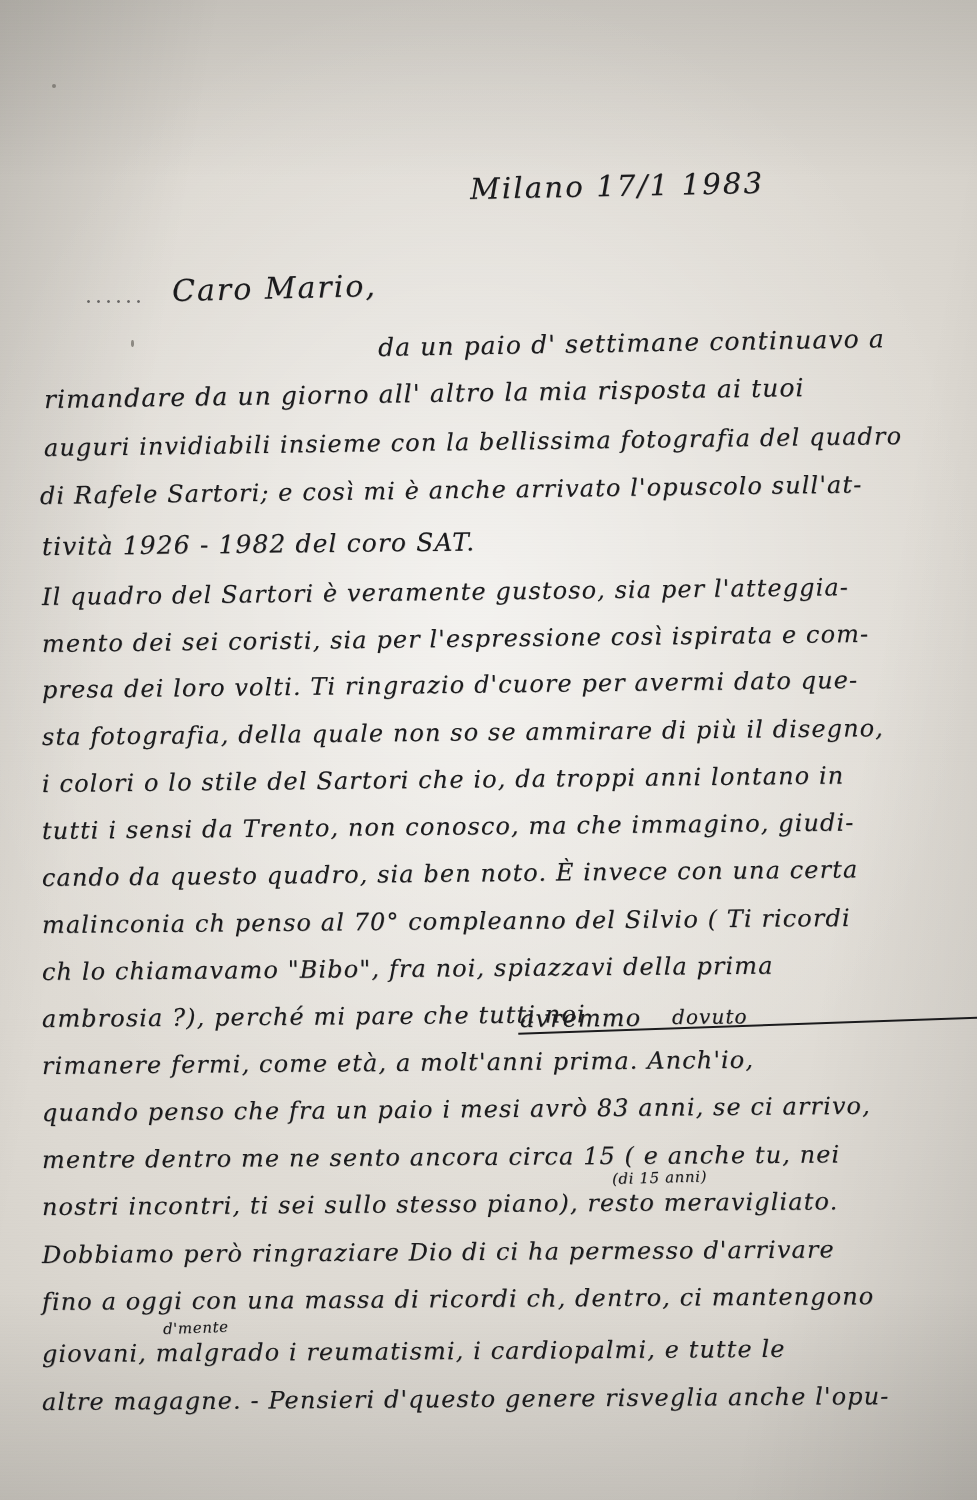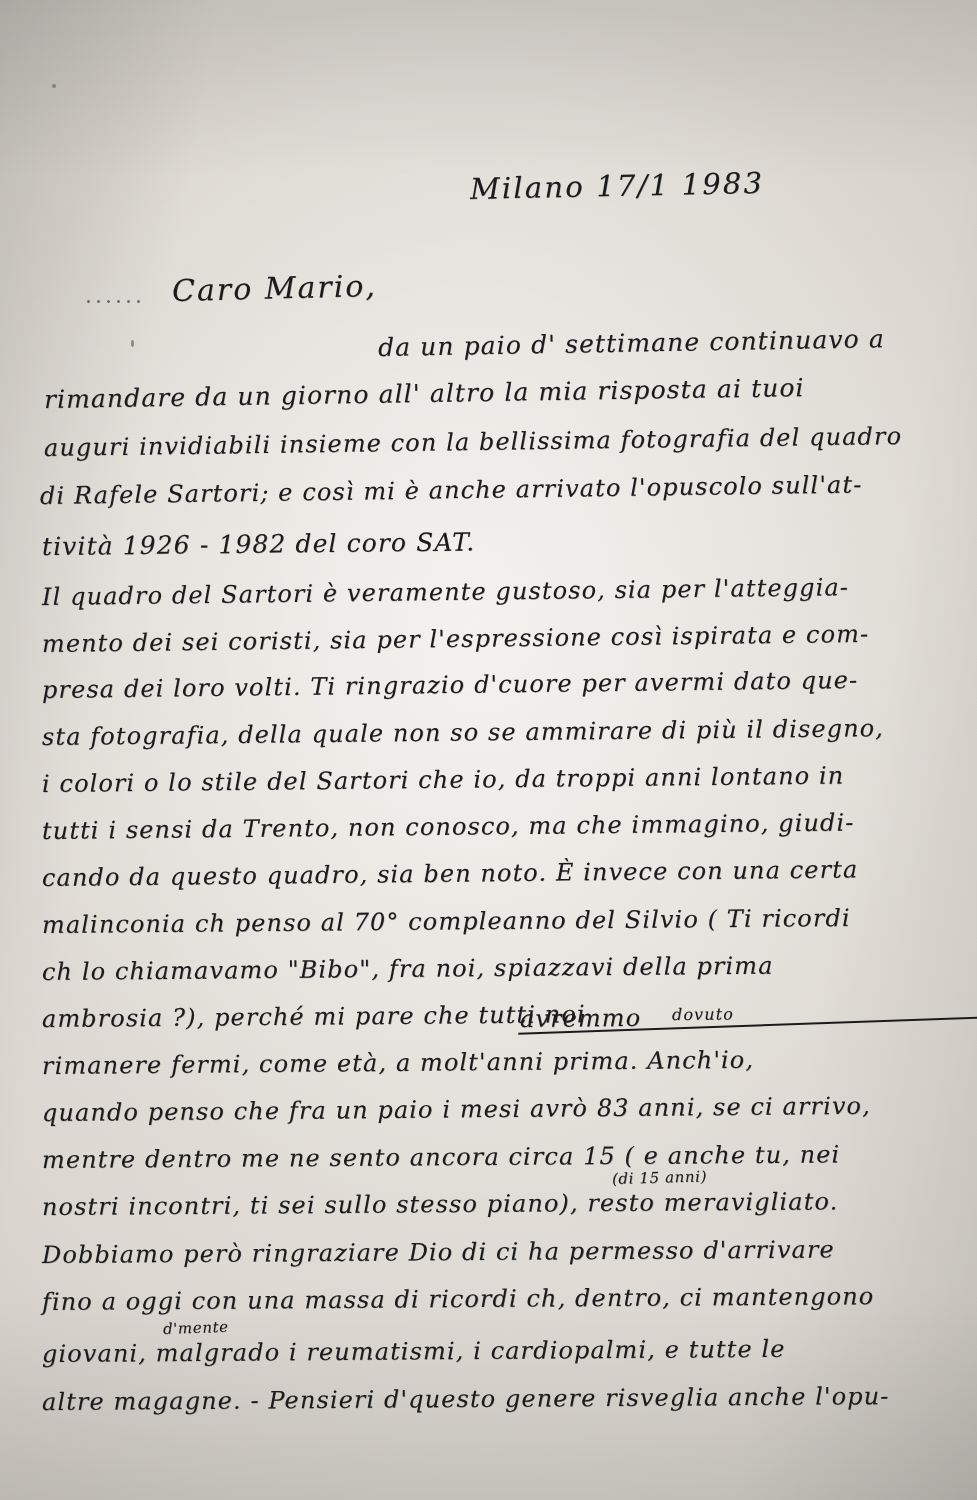--- a/index.html
+++ b/index.html
@@ -135,21 +135,21 @@
     <div class="hw body-line" style="left:42px; top:676px; transform:rotate(-0.7deg); font-size:24px;">presa dei loro volti. Ti ringrazio d'cuore per avermi dato que-</div>
     <div class="hw body-line" style="left:42px; top:723px; transform:rotate(-0.6deg); font-size:24px;">sta fotografia, della quale non so se ammirare di più il disegno,</div>
     <div class="hw body-line" style="left:42px; top:770px; transform:rotate(-0.6deg); font-size:24px;">i colori o lo stile del Sartori che io, da troppi anni lontano in</div>
     <div class="hw body-line" style="left:42px; top:817px; transform:rotate(-0.6deg); font-size:24px;">tutti i sensi da Trento, non conosco, ma che immagino, giudi-</div>
     <div class="hw body-line" style="left:42px; top:864px; transform:rotate(-0.6deg); font-size:24px;">cando da questo quadro, sia ben noto. È invece con una certa</div>
     <div class="hw body-line" style="left:42px; top:911px; transform:rotate(-0.5deg); font-size:24px;">malinconia ch penso al 70° compleanno del Silvio ( Ti ricordi</div>
     <div class="hw body-line" style="left:42px; top:958px; transform:rotate(-0.5deg); font-size:24px;">ch lo chiamavamo "Bibo", fra noi, spiazzavi della prima</div>
 
     <div class="hw body-line" style="left:42px; top:1005px; transform:rotate(-0.5deg); font-size:24px;">ambrosia ?), perché mi pare che tutti noi</div>
     <div class="hw body-line struck" style="left:520px; top:1005px; transform:rotate(-0.5deg); font-size:24px;">avremmo</div>
-    <div class="hw body-line" style="left:672px; top:1005px; transform:rotate(-0.5deg); font-size:16px;">dovuto</div>
+    <div class="hw body-line" style="left:672px; top:1005px; transform:rotate(-0.5deg); font-size:20px;">dovuto</div>
 
     <div class="hw body-line" style="left:42px; top:1052px; transform:rotate(-0.5deg); font-size:24px;">rimanere fermi, come età, a molt'anni prima. Anch'io,</div>
     <div class="hw body-line" style="left:42px; top:1099px; transform:rotate(-0.5deg); font-size:24px;">quando penso che fra un paio i mesi avrò 83 anni, se ci arrivo,</div>
     <div class="hw body-line" style="left:42px; top:1146px; transform:rotate(-0.4deg); font-size:24px;">mentre dentro me ne sento ancora circa 15 ( e anche tu, nei</div>
 
     <div class="hw tiny-note" style="left:612px; top:1170px; transform:rotate(-1.5deg);">(di 15 anni)</div>
 
     <div class="hw body-line" style="left:42px; top:1193px; transform:rotate(-0.4deg); font-size:24px;">nostri incontri, ti sei sullo stesso piano), resto meravigliato.</div>
     <div class="hw body-line" style="left:42px; top:1241px; transform:rotate(-0.4deg); font-size:24px;">Dobbiamo però ringraziare Dio di ci ha permesso d'arrivare</div>
     <div class="hw body-line" style="left:42px; top:1288px; transform:rotate(-0.4deg); font-size:24px;">fino a oggi con una massa di ricordi ch, dentro, ci mantengono</div>

